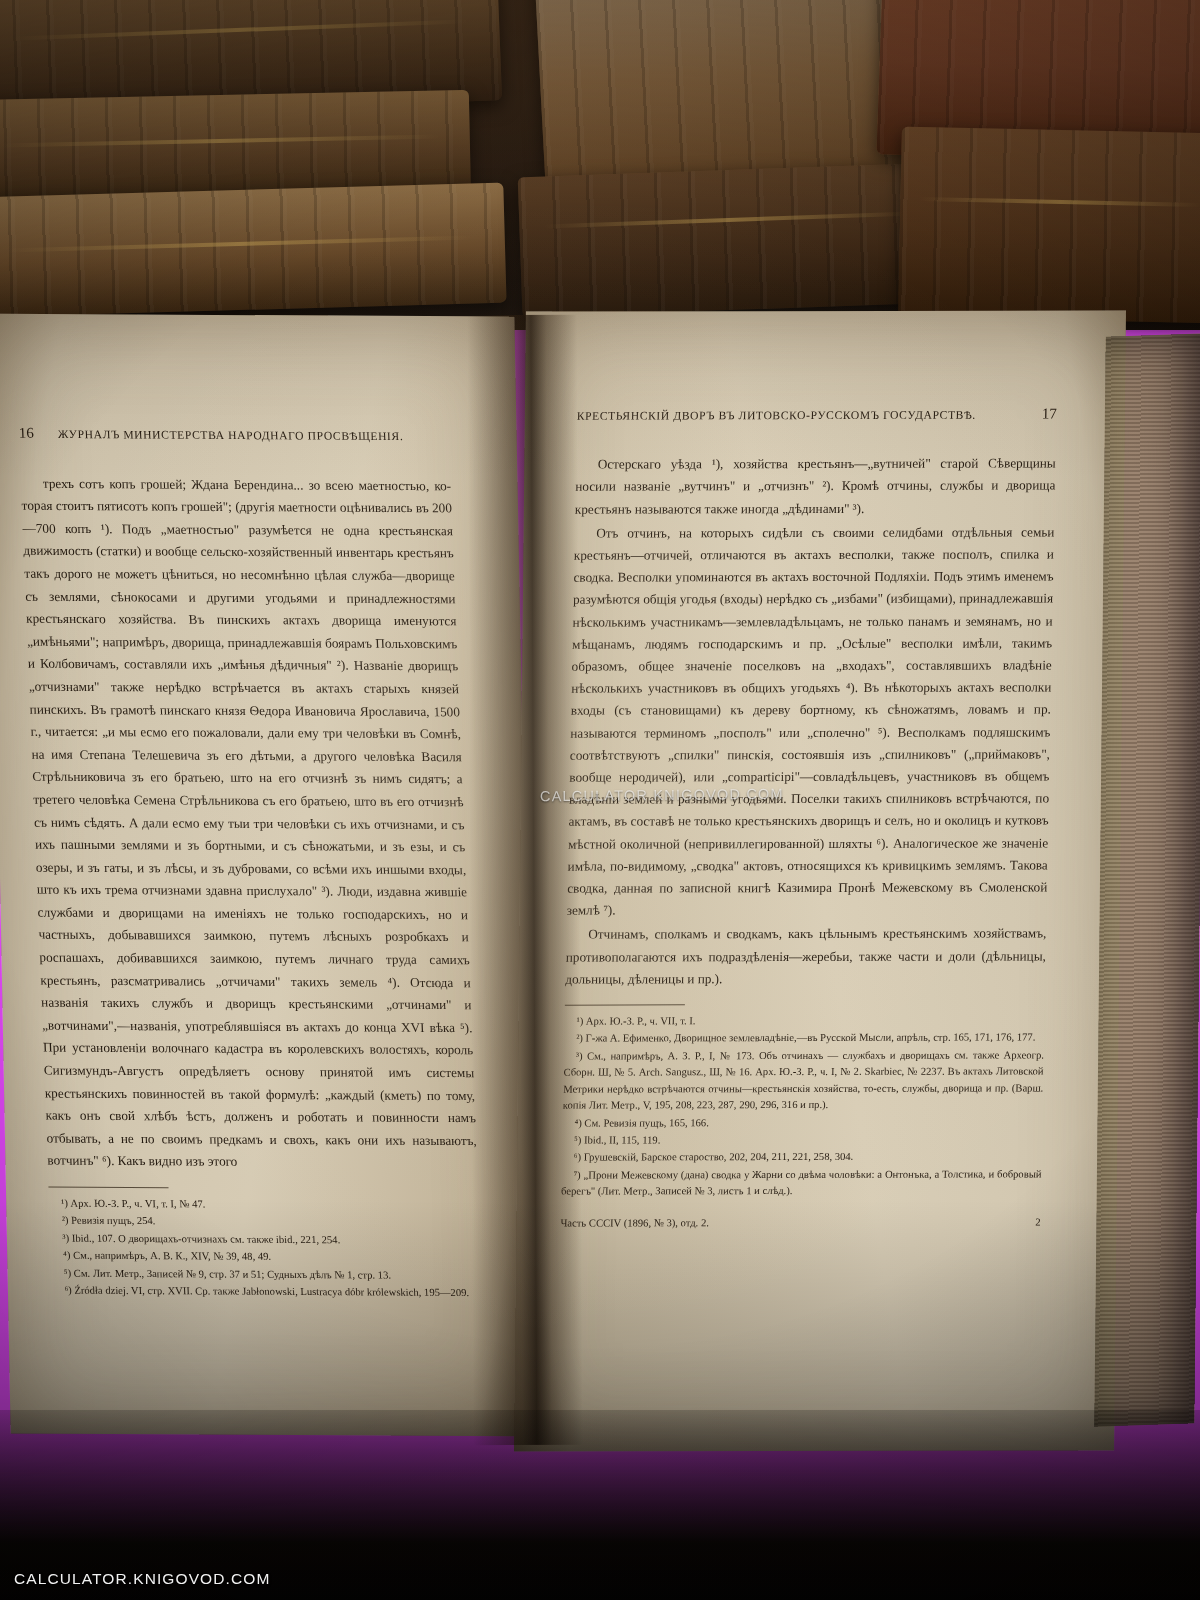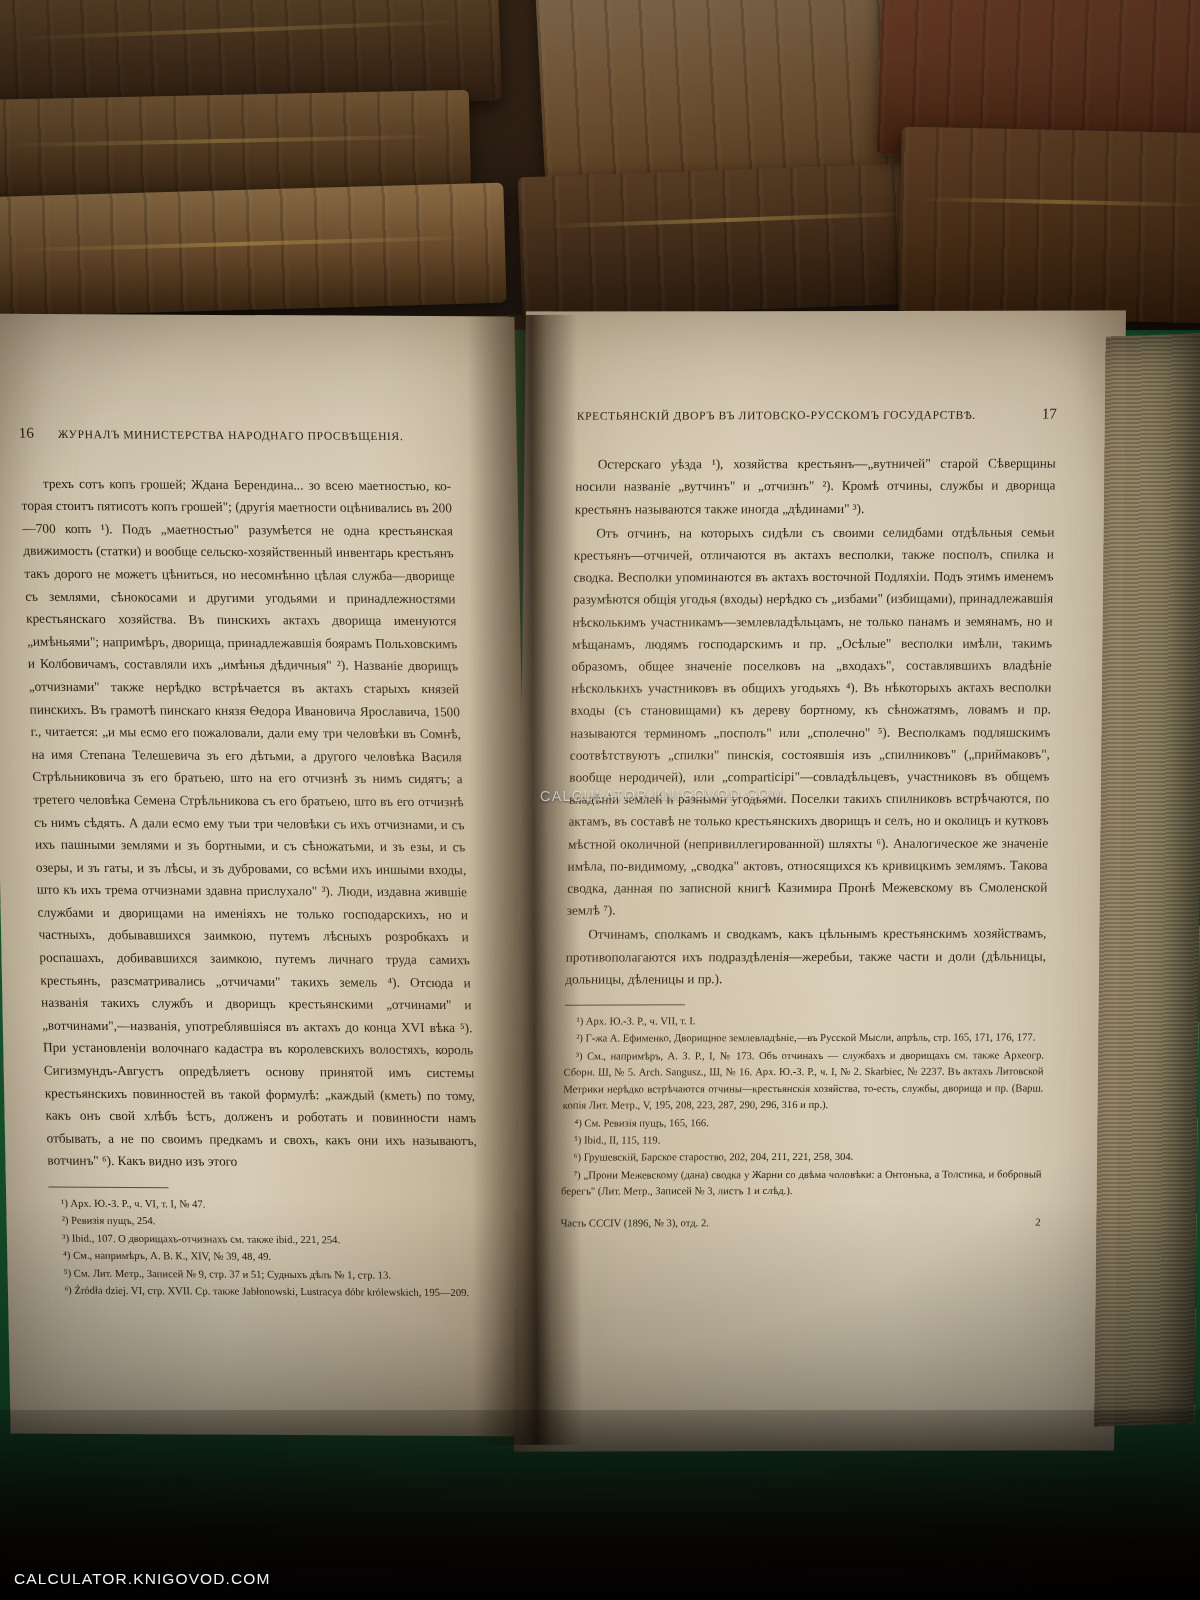--- a/index.html
+++ b/index.html
@@ -6,21 +6,21 @@
     margin: 0;
     padding: 0;
     background: #0b0a08;
   }
   #page {
     position: relative;
     width: 1200px;
     height: 1600px;
     overflow: hidden;
     font-family: "Liberation Serif", serif;
-    background: #14532d;
+    background: #d946ef;
   }
 
   
   .bg-top {
     position: absolute;
     left: 0; top: 0; width: 1200px; height: 330px;
     background:
       linear-gradient(180deg, #3a2a1c 0%, #241a12 55%, #140e0a 100%);
   }
   .book-stack {

